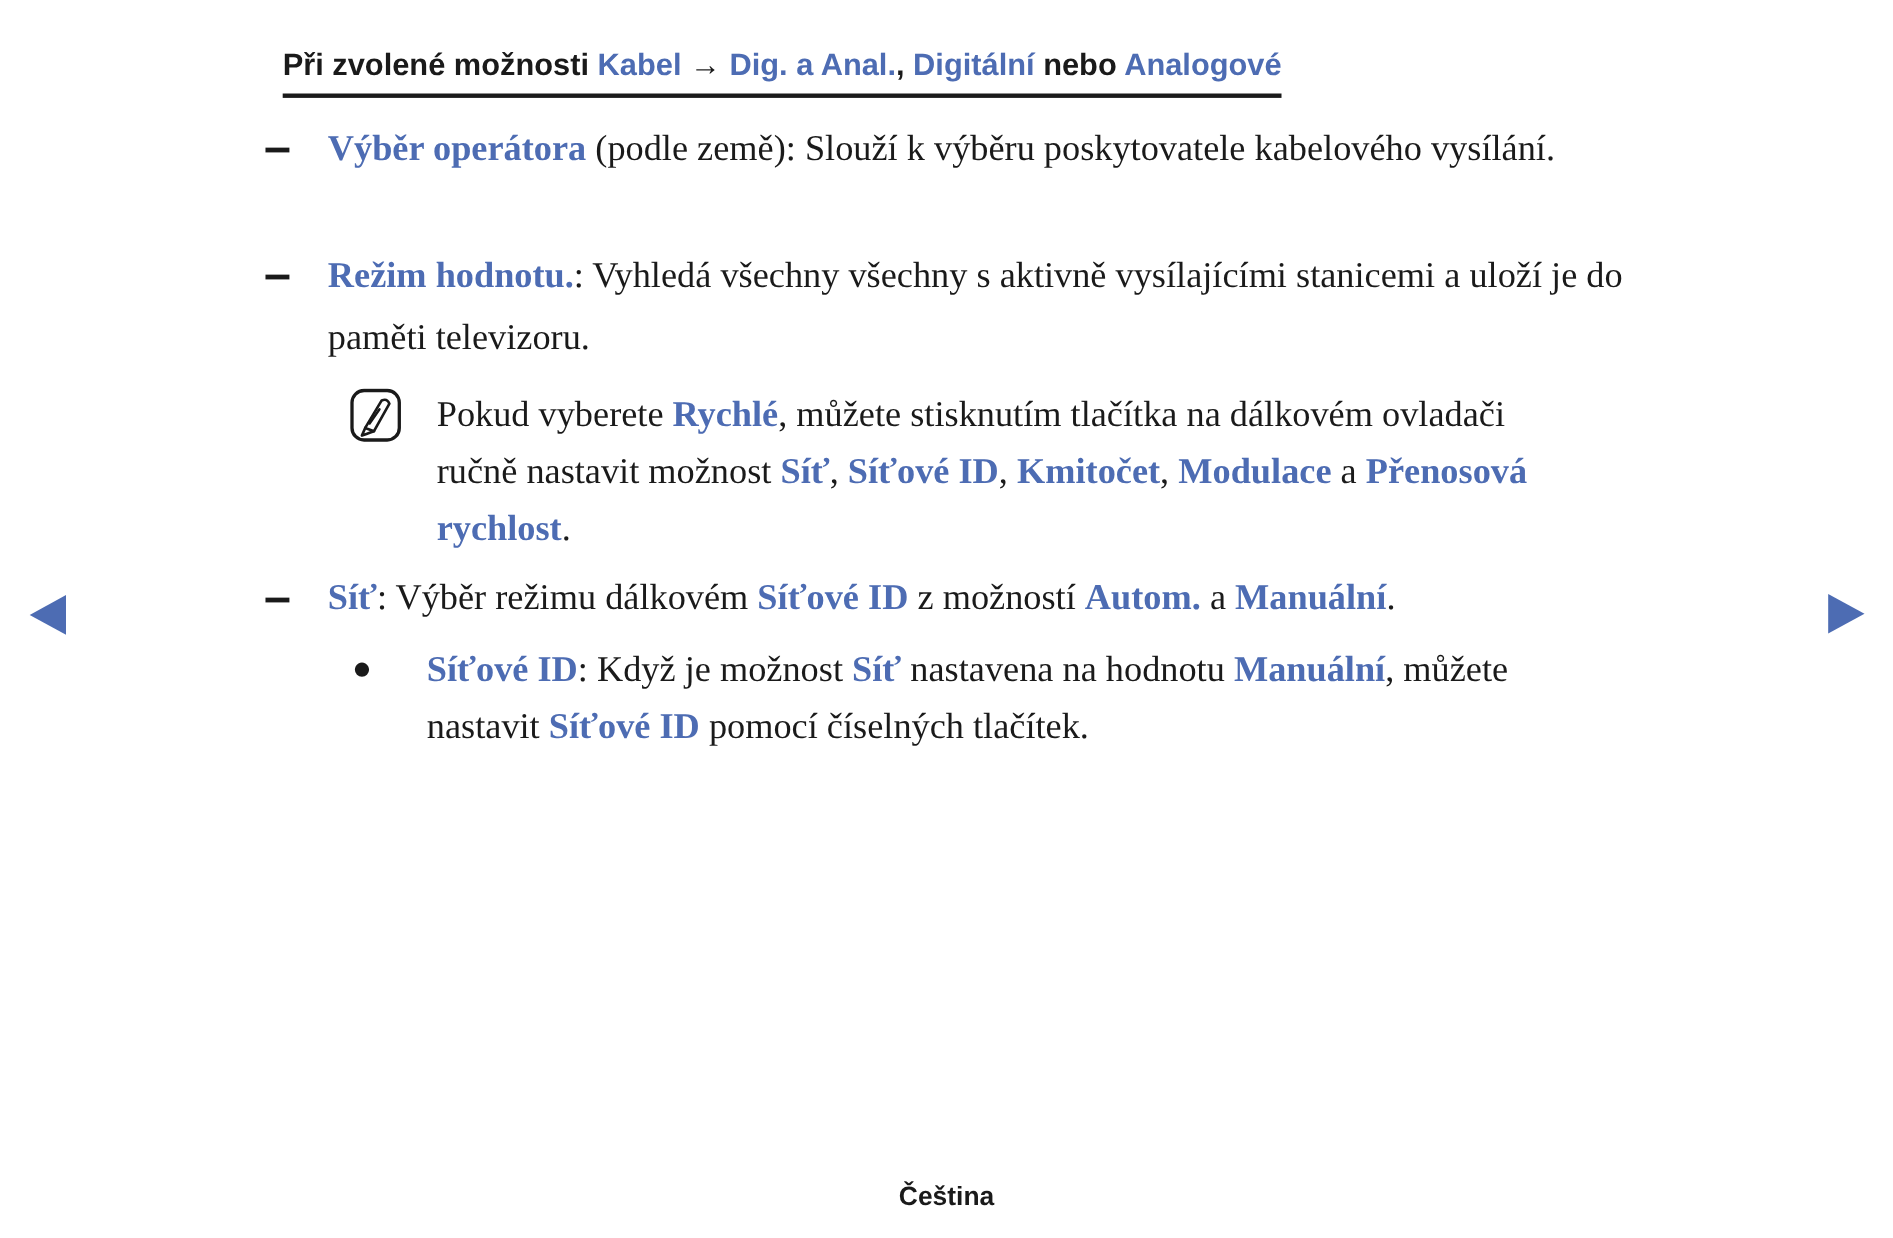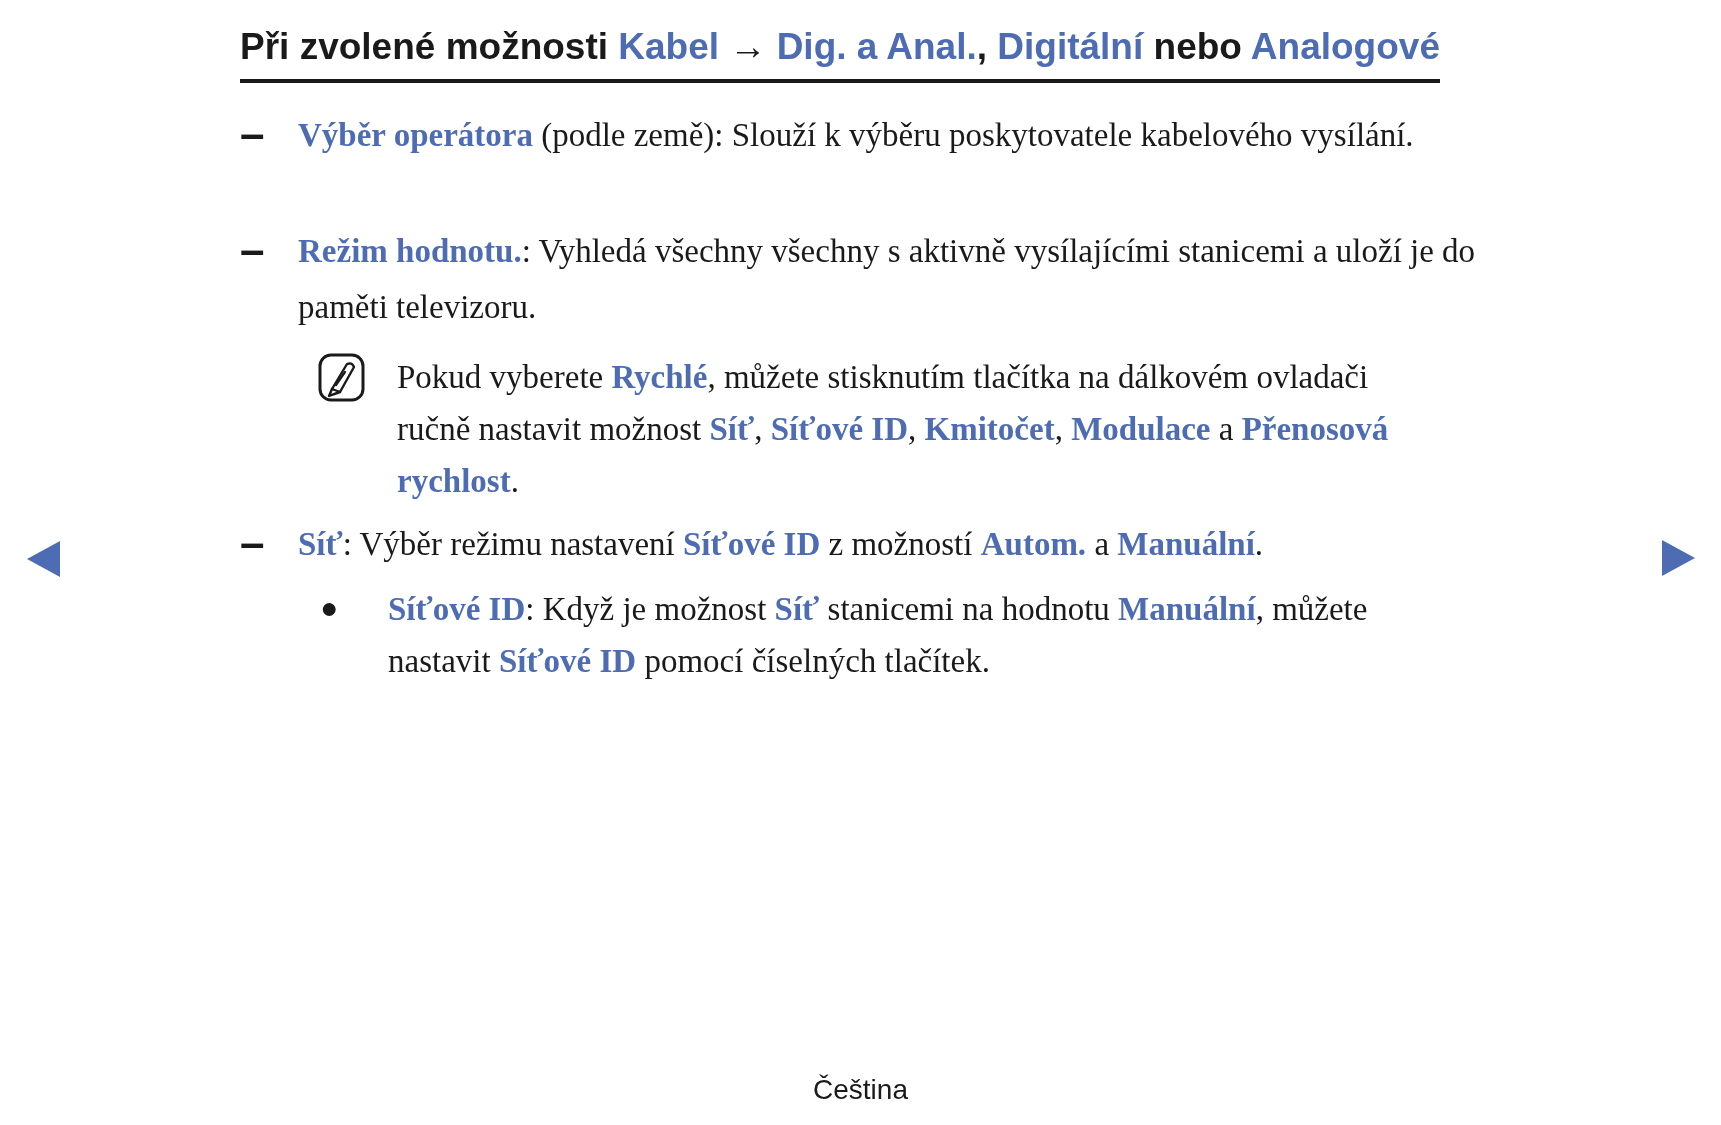--- a/index.html
+++ b/index.html
@@ -12,22 +12,22 @@
     width:1721px;height:1125px;
     background:var(--bg);
     font-family:"Liberation Sans", sans-serif;
     color:var(--ink);
     position:relative;
     overflow:hidden;
   }
   .page{position:absolute;inset:0;}
   
   .title{
-    position:absolute;left:240px;top:24px;margin:0;
-    font-size:37px;font-weight:bold;line-height:1.25;
+    position:absolute;left:240px;top:24px;margin:17px;
+    font-size:28px;font-weight:bold;line-height:1.25;
     padding-bottom:9px;border-bottom:4px solid var(--ink);
     white-space:nowrap;
   }
   .accent{color:var(--accent);font-weight:bold;}
   
   .row{
     position:absolute;display:flex;align-items:flex-start;
     font-size:33px;line-height:56px;
   }
   .row .text{display:block;font-family:Liberation Serif, serif;}
@@ -54,21 +54,21 @@
   
   .nav{position:absolute;background:none;border:none;padding:0;margin:0;cursor:pointer;}
   .nav-left{left:27px;top:541px;}
   .nav-right{left:1662px;top:540px;}
   .tri{display:block;width:0;height:0;border-top:18px solid transparent;border-bottom:18px solid transparent;}
   .tri-left{border-right:33px solid var(--accent);}
   .tri-right{border-left:33px solid var(--accent);}
   
   .footer{
     position:absolute;left:0;top:1074px;width:100%;
-    text-align:center;font-size:28px;font-weight:normal;color:var(--ink);
+    text-align:center;font-size:24px;font-weight:bold;color:var(--ink);
   }
 </style>
 </head>
 <body>
 
 <div class="page">
 
   <h1 class="title"><span>Při zvolené možnosti </span><span class="accent">Kabel</span><span> → </span><span class="accent">Dig. a Anal.</span><span>, </span><span class="accent">Digitální</span><span> nebo </span><span class="accent">Analogové</span></h1>
 
   <div class="row p1">
@@ -88,26 +88,26 @@
         <path d="M14 36 L29 11 Q34 9 36 14 L22 39 Z" fill="none" stroke="#1a1a1a" stroke-width="2.4" stroke-linejoin="round"></path>
         <path d="M14 36 L11 43 Q15 41.5 22 39" fill="none" stroke="#1a1a1a" stroke-width="2.4" stroke-linecap="round" stroke-linejoin="round"></path>
         <path d="M18 32 L27 19" fill="none" stroke="#1a1a1a" stroke-width="2.2" stroke-linecap="round"></path>
       </svg>
     </span>
     <div class="text"><span>Pokud vyberete </span><span class="accent">Rychlé</span><span>, můžete stisknutím tlačítka na dálkovém ovladači ručně nastavit možnost </span><span class="accent">Síť</span><span>, </span><span class="accent">Síťové ID</span><span>, </span><span class="accent">Kmitočet</span><span>, </span><span class="accent">Modulace</span><span> a </span><span class="accent">Přenosová rychlost</span><span>.</span></div>
   </div>
 
   <div class="row p4">
     <span class="marker-dash">–</span>
-    <div class="text"><span class="accent">Síť</span><span>: Výběr režimu nastavení </span><span class="accent">Síťové ID</span><span> z možností </span><span class="accent">Autom.</span><span> a </span><span class="accent">Manuální</span><span>.</span></div>
+    <div class="text"><span class="accent">Síť</span><span>: Výběr režimu dálkovém </span><span class="accent">Síťové ID</span><span> z možností </span><span class="accent">Autom.</span><span> a </span><span class="accent">Manuální</span><span>.</span></div>
   </div>
 
   <div class="row p5">
     <span class="marker-disc">●</span>
-    <div class="text"><span class="accent">Síťové ID</span><span>: Když je možnost </span><span class="accent">Síť</span><span> stanicemi na hodnotu </span><span class="accent">Manuální</span><span>, můžete nastavit </span><span class="accent">Síťové ID</span><span> pomocí číselných tlačítek.</span></div>
+    <div class="text"><span class="accent">Síťové ID</span><span>: Když je možnost </span><span class="accent">Síť</span><span> nastavena na hodnotu </span><span class="accent">Manuální</span><span>, můžete nastavit </span><span class="accent">Síťové ID</span><span> pomocí číselných tlačítek.</span></div>
   </div>
 
   <button class="nav nav-left">
     <span class="tri tri-left"></span>
   </button>
 
   <button class="nav nav-right">
     <span class="tri tri-right"></span>
   </button>
 

